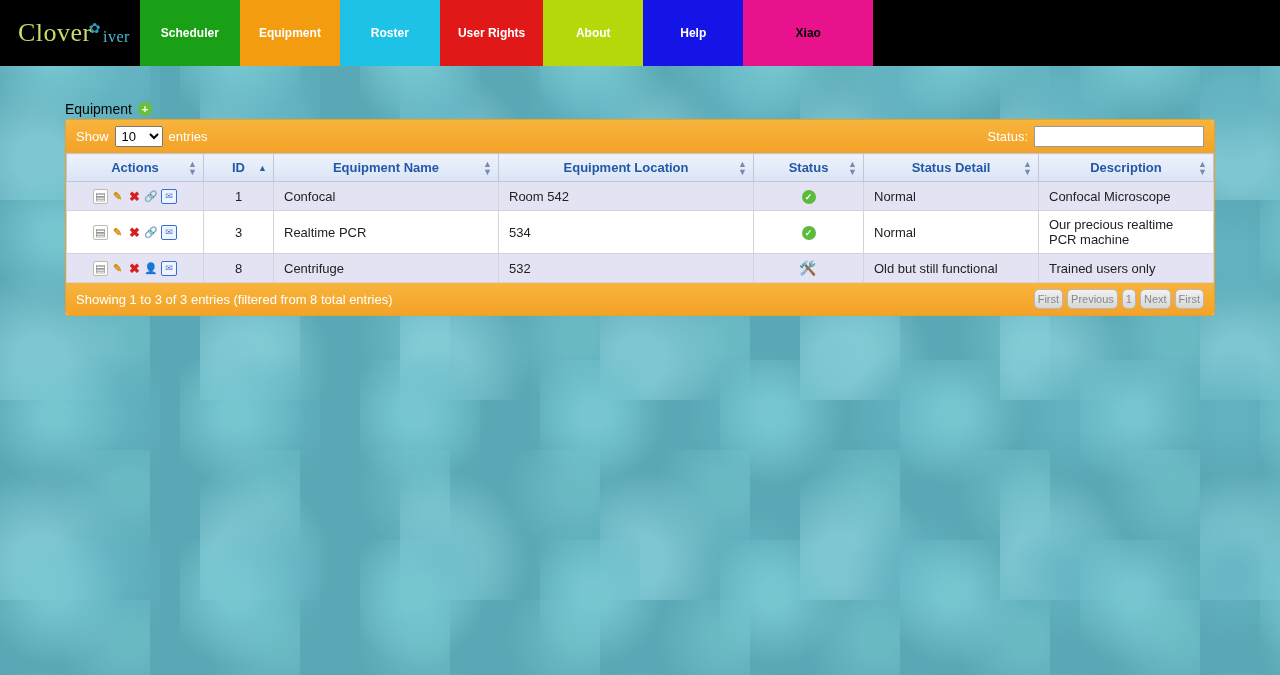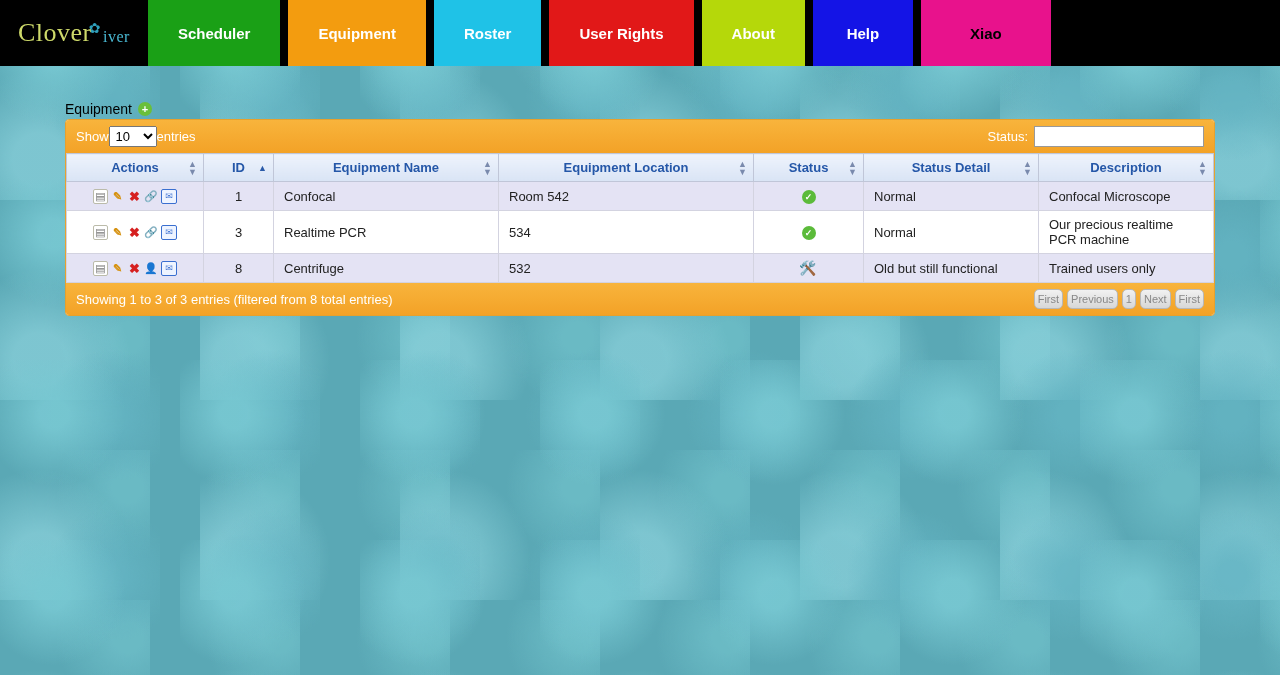--- a/index.html
+++ b/index.html
@@ -37,25 +37,24 @@
 }
 .logo .clover { color: #cdd96a; }
 .logo .iver { color: #49b8d2; font-size: 16px; margin-left: 2px; margin-top: 8px;}
 .logo .flower { color:#2f9fbb; font-size:14px; margin-left:-3px; margin-top:-10px;}
 .nav-item {
   display: flex;
   align-items: center;
   justify-content: center;
   color: #fff;
   font-weight: bold;
-  font-size: 15px;
-  padding: 0 30px;
+  font-size: 12px;
+  padding: 0 18px;
   cursor: pointer;
   min-width: 100px;
-  margin-left: 8px;
 }
 .nav-scheduler { background: #1aa016; }
 .nav-equipment { background: #f39c0f; }
 .nav-userrights { background: #e11818; }
 .nav-roster { background: #1fc2e7; }
 .nav-about { background: #b5d80a; }
 .nav-help { background: #1414e6; }
 .nav-xiao { background: #e8128c; color:#000; min-width:130px; }
 
 
@@ -86,21 +85,21 @@
 }
 .controls-bar {
   background: linear-gradient(#f8b43c, #f3a227);
   color:#fff;
   display:flex;
   justify-content:space-between;
   align-items:center;
   padding:6px 10px;
   font-size:13px;
 }
-.controls-left { display:flex; align-items:center; }
+.controls-left { display:flex; align-items:center; gap:6px;}
 .controls-left select {
   font-size:13px;
   padding:1px 2px;
 }
 .controls-right { display:flex; align-items:center; gap:6px;}
 .controls-right input {
   width:170px;
   padding:2px 4px;
   font-size:13px;
   border:1px solid #999;

